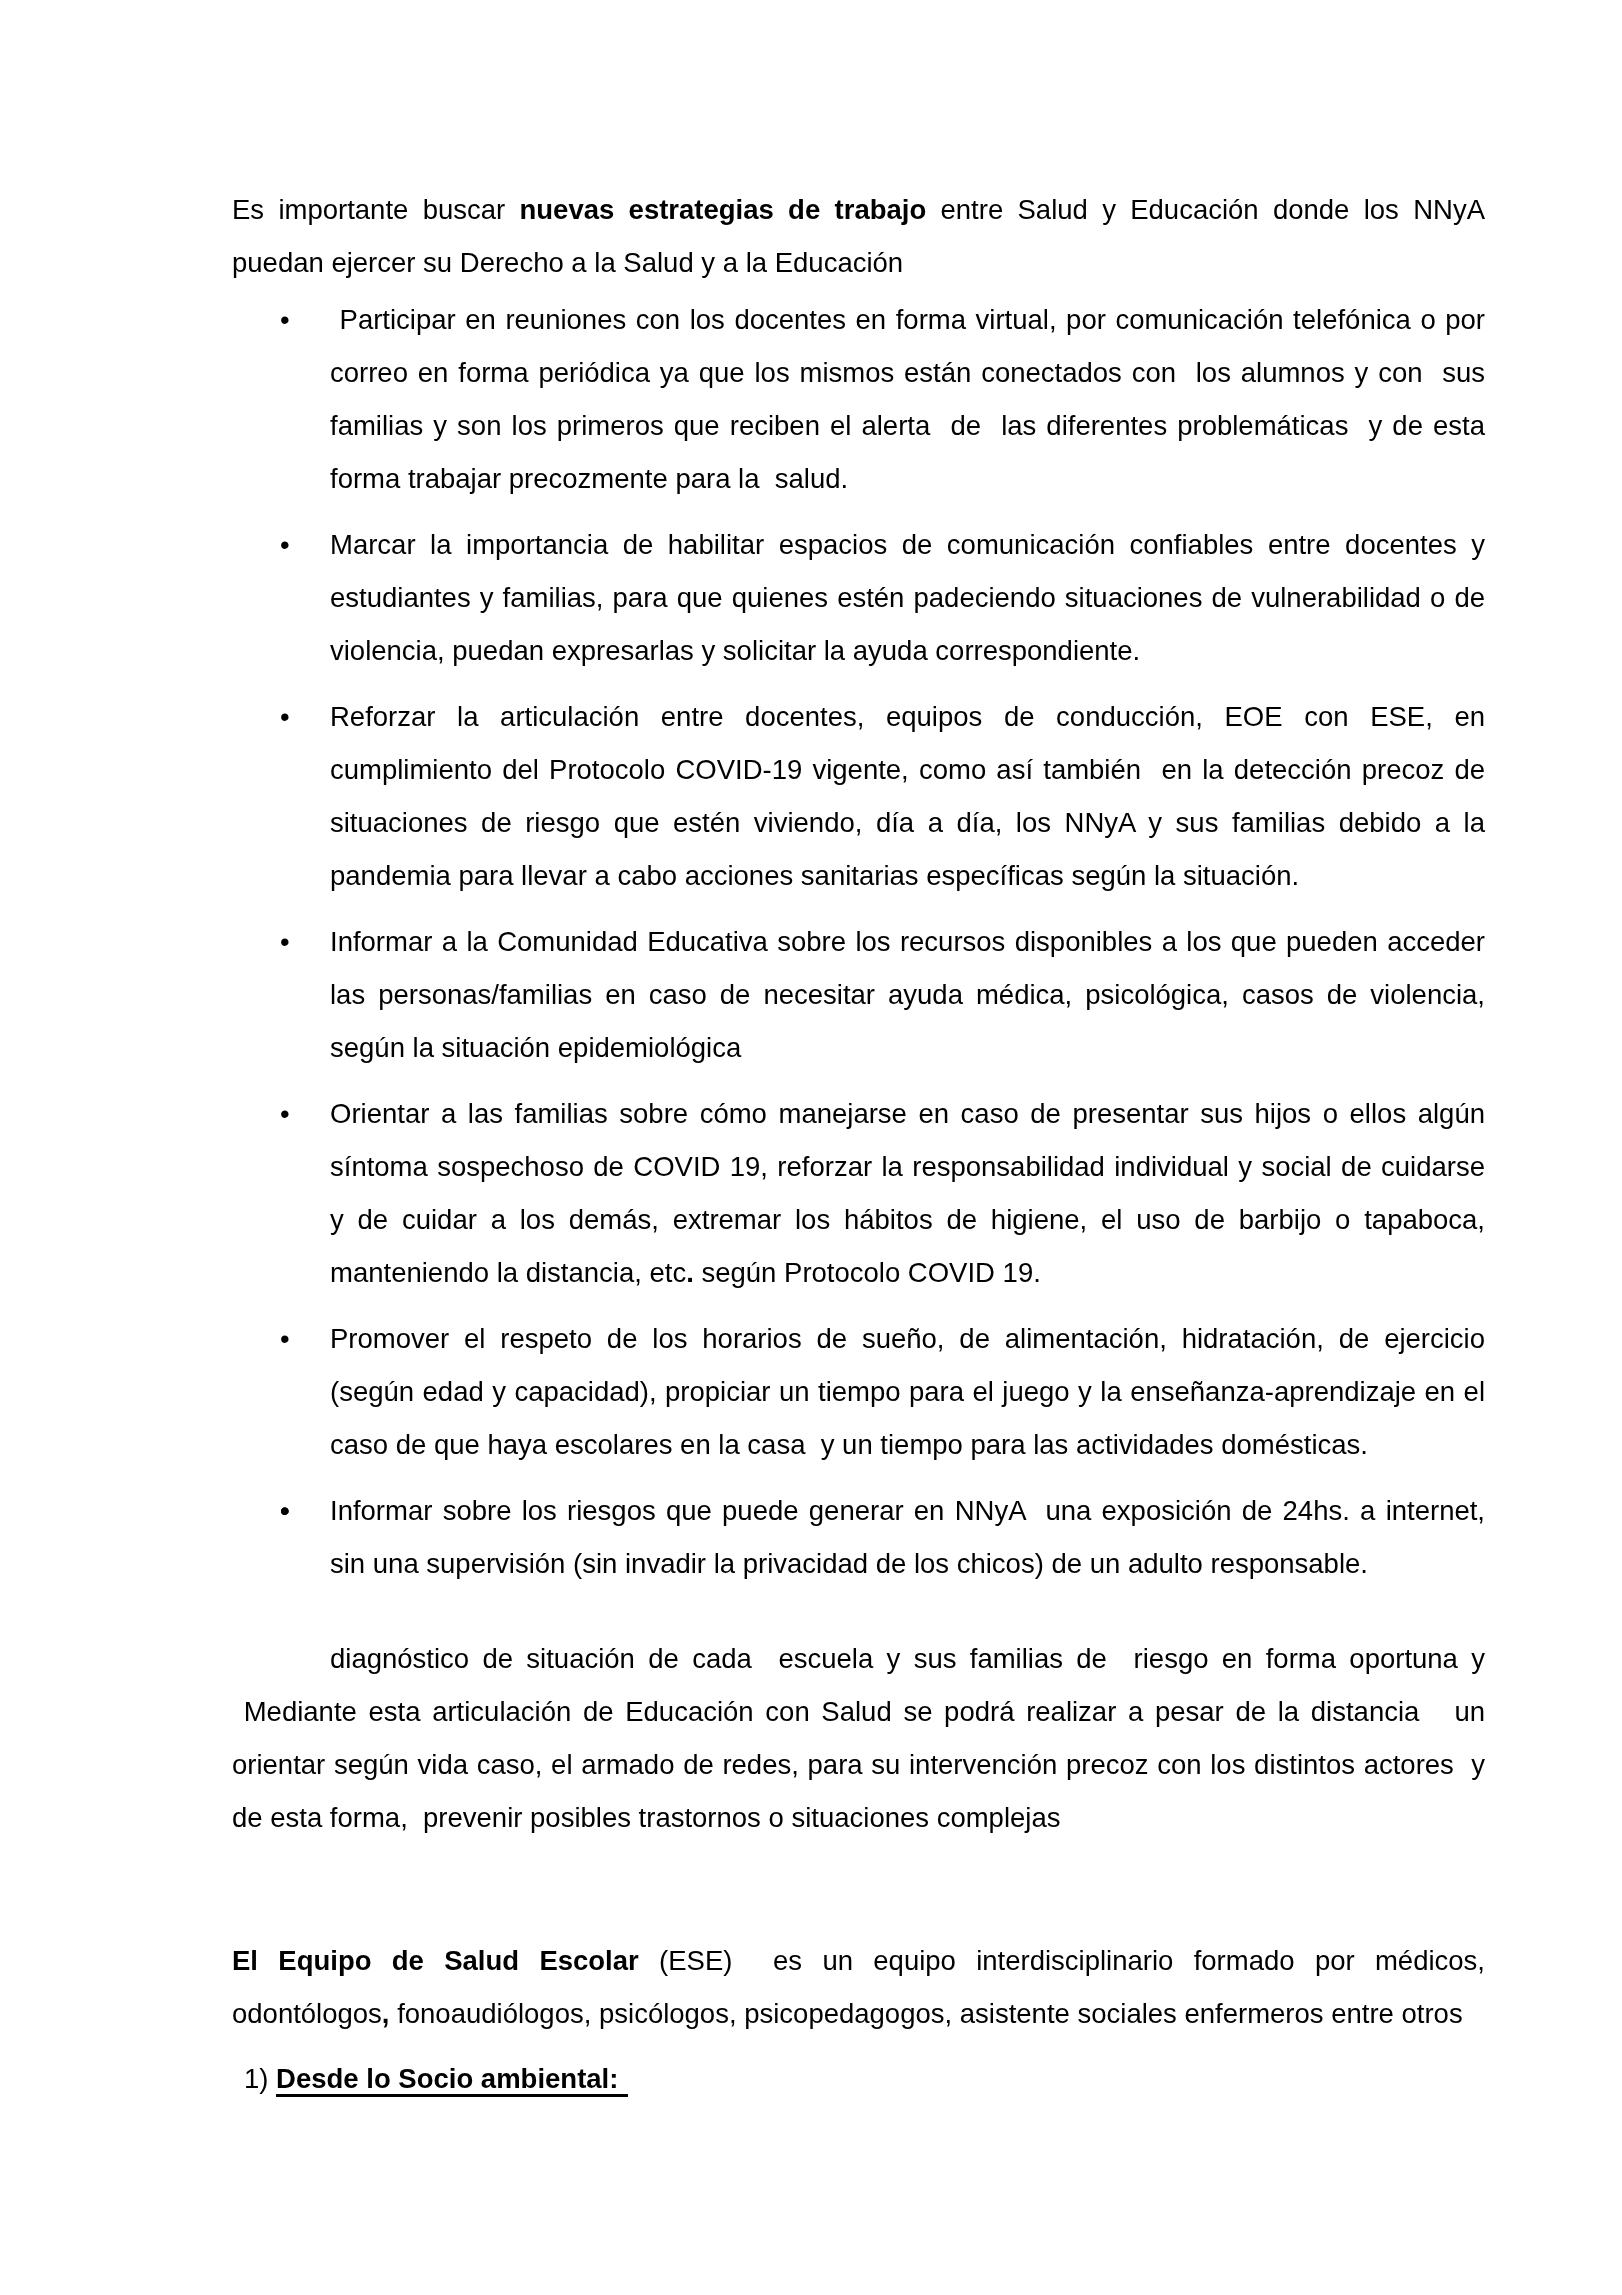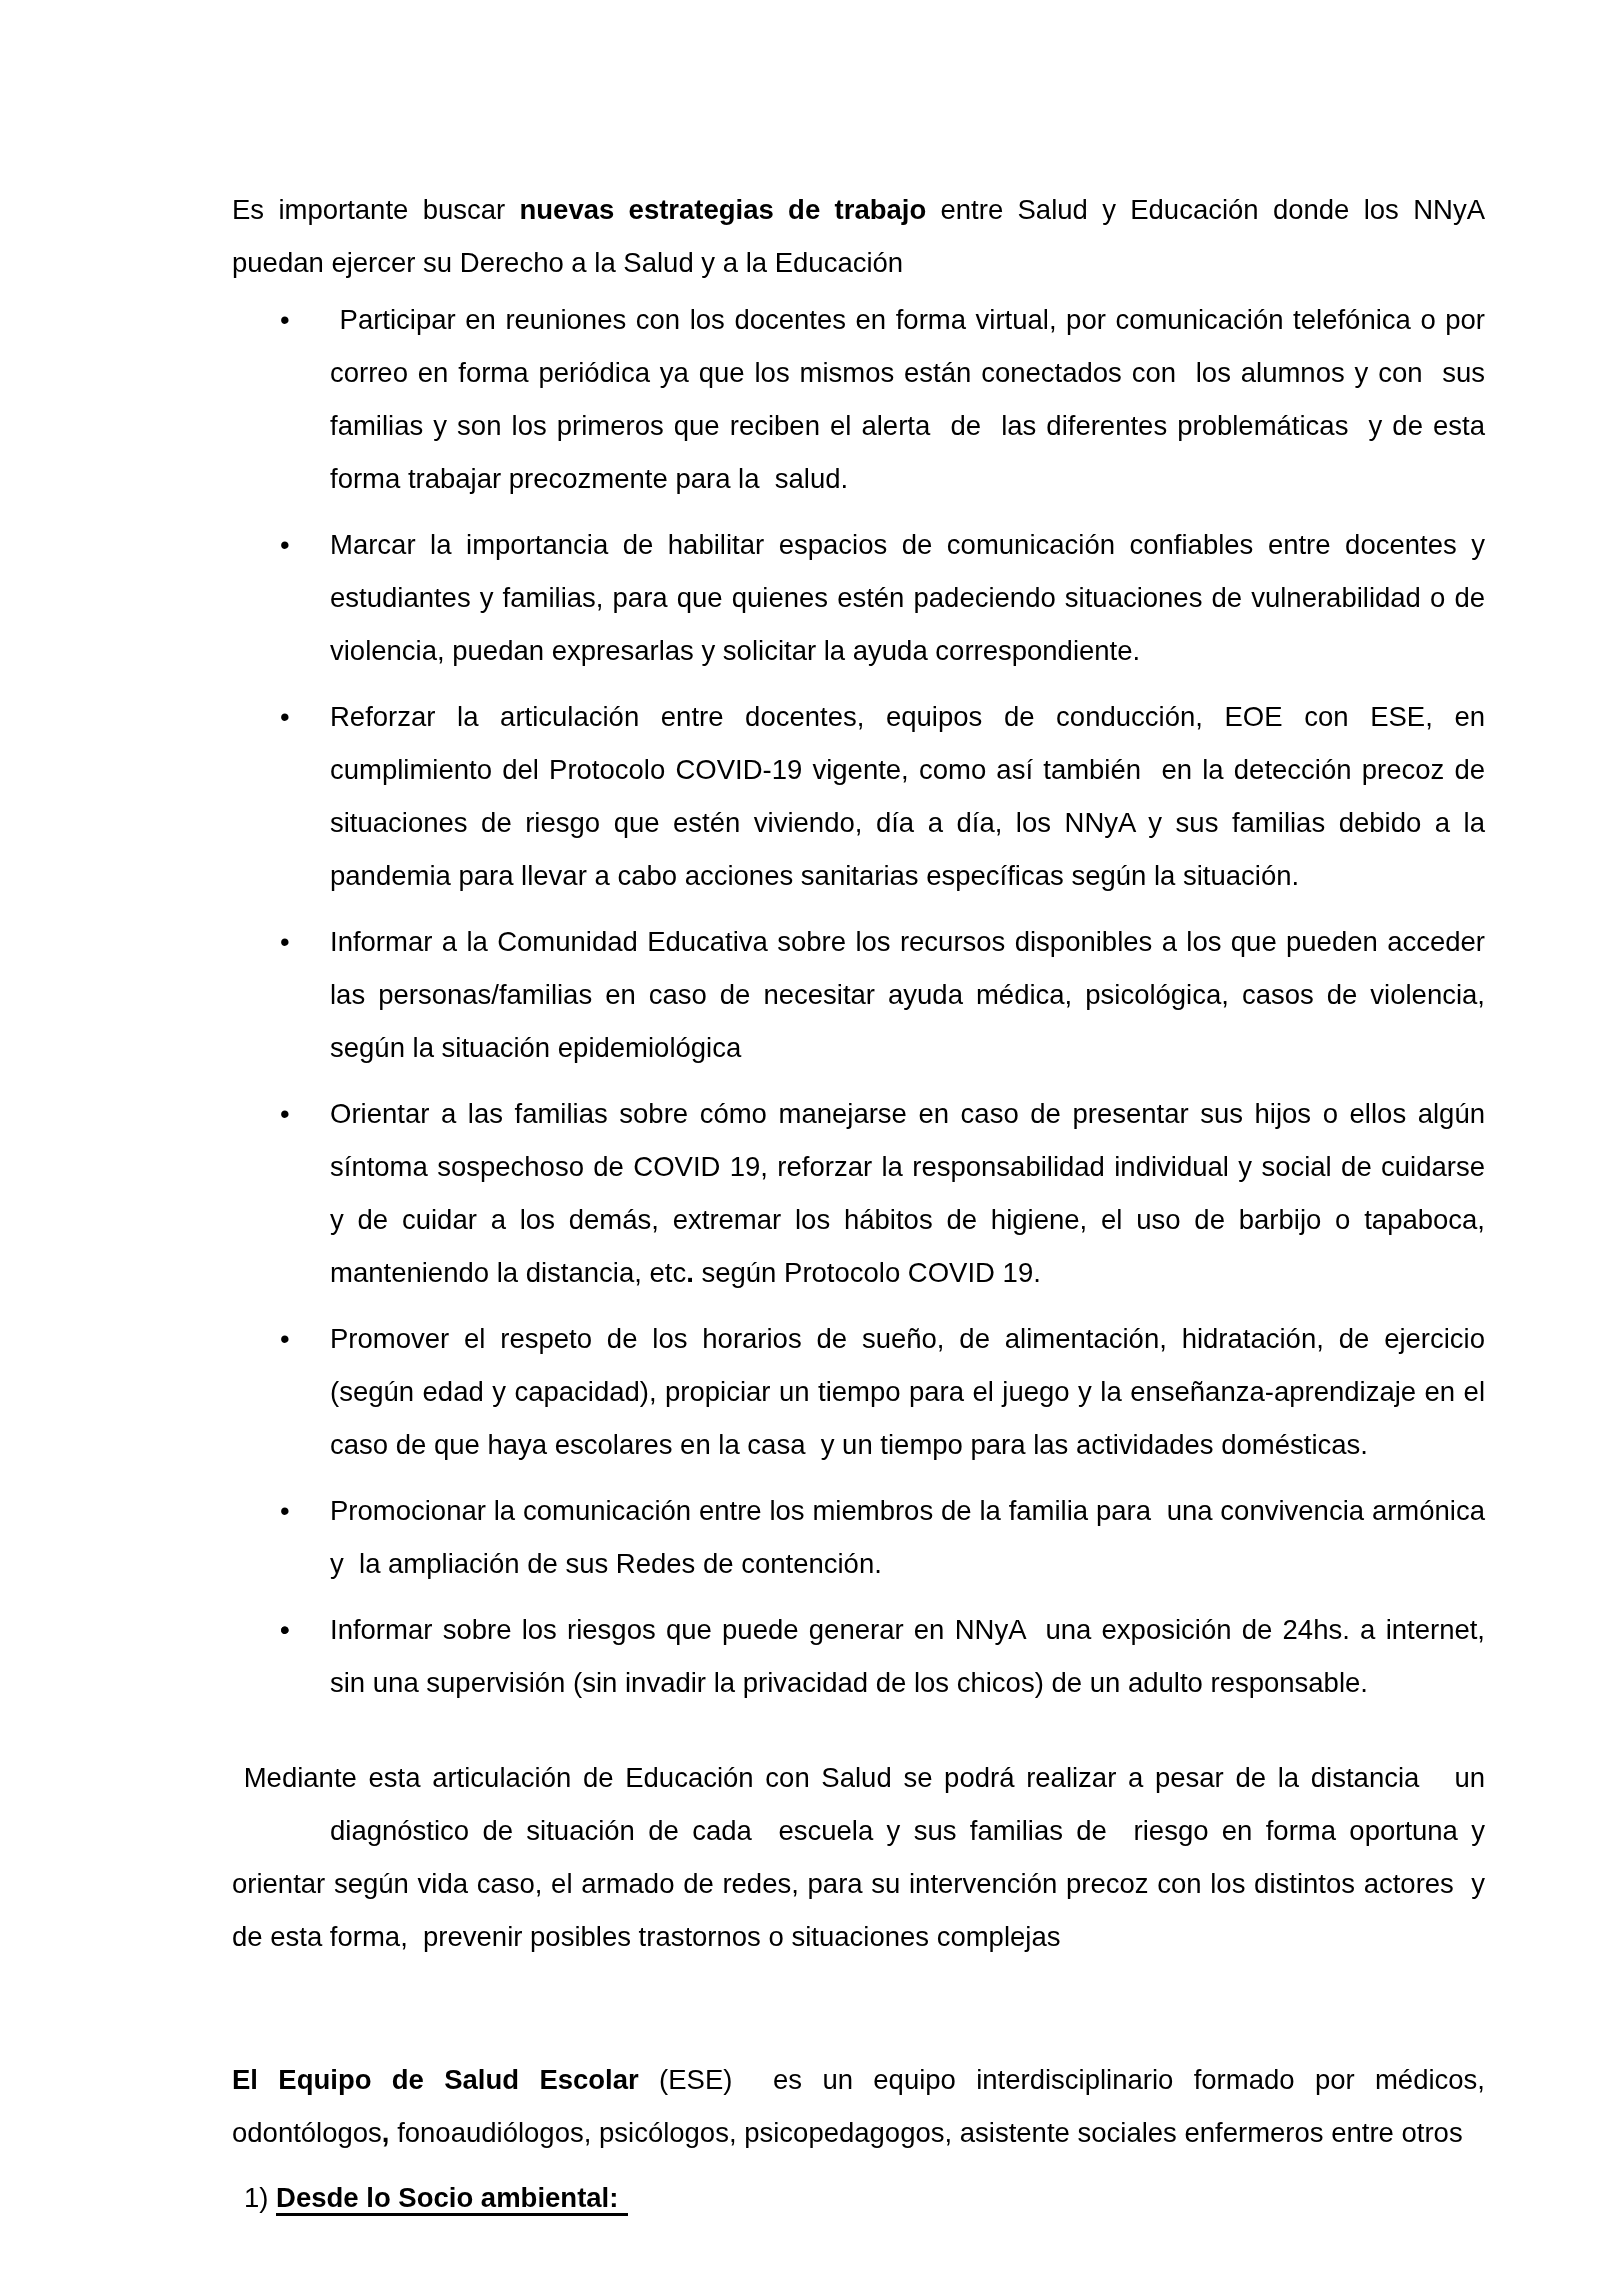--- a/index.html
+++ b/index.html
@@ -71,28 +71,28 @@
 
     <p class="para"><span class="run">Es importante buscar </span><span class="run b">nuevas estrategias de trabajo</span><span class="run"> entre Salud y Educación donde los NNyA puedan ejercer su Derecho a la Salud y a la Educación</span></p>
 
     <ul class="bullet-list">
         <li class="bullet-item"><span class="bullet-marker">•</span><span class="run"> Participar en reuniones con los docentes en forma virtual, por comunicación telefónica o por correo en forma periódica ya que los mismos están conectados con  los alumnos y con  sus familias y son los primeros que reciben el alerta  de  las diferentes problemáticas  y de esta forma trabajar precozmente para la  salud.</span></li>
         <li class="bullet-item"><span class="bullet-marker">•</span><span class="run">Marcar la importancia de habilitar espacios de comunicación confiables entre docentes y estudiantes y familias, para que quienes estén padeciendo situaciones de vulnerabilidad o de violencia, puedan expresarlas y solicitar la ayuda correspondiente.</span></li>
         <li class="bullet-item"><span class="bullet-marker">•</span><span class="run">Reforzar la articulación entre docentes, equipos de conducción, EOE con ESE, en cumplimiento del Protocolo COVID-19 vigente, como así también  en la detección precoz de situaciones de riesgo que estén viviendo, día a día, los NNyA y sus familias debido a la pandemia para llevar a cabo acciones sanitarias específicas según la situación.</span></li>
         <li class="bullet-item"><span class="bullet-marker">•</span><span class="run">Informar a la Comunidad Educativa sobre los recursos disponibles a los que pueden acceder las personas/familias en caso de necesitar ayuda médica, psicológica, casos de violencia, según la situación epidemiológica</span></li>
         <li class="bullet-item"><span class="bullet-marker">•</span><span class="run">Orientar a las familias sobre cómo manejarse en caso de presentar sus hijos o ellos algún síntoma sospechoso de COVID 19, reforzar la responsabilidad individual y social de cuidarse y de cuidar a los demás, extremar los hábitos de higiene, el uso de barbijo o tapaboca, manteniendo la distancia, etc</span><span class="run b">.</span><span class="run"> según Protocolo COVID 19.</span></li>
         <li class="bullet-item"><span class="bullet-marker">•</span><span class="run">Promover el respeto de los horarios de sueño, de alimentación, hidratación, de ejercicio (según edad y capacidad), propiciar un tiempo para el juego y la enseñanza-aprendizaje en el caso de que haya escolares en la casa  y un tiempo para las actividades domésticas.</span></li>
-        <li class="bullet-item"><span class="bullet-marker">•</span><span class="run">Promocionar la comunicación entre los miembros de la familia para  una convivencia armónica y  la ampliación de sus Redes de contención.</span></li>
+        <li class="bullet-item"><span class="bullet-marker">•</span></li>
         <li class="bullet-item"><span class="bullet-marker">•</span></li>
         <li class="bullet-item"><span class="bullet-marker">•</span><span class="run">Informar sobre los riesgos que puede generar en NNyA  una exposición de 24hs. a internet, sin una supervisión (sin invadir la privacidad de los chicos) de un adulto responsable.</span></li>
       </ul>
 
     <div class="line-block">
+        <div class="line justify-full" style="padding-left: 98px;"><span class="run">diagnóstico de situación de cada  escuela y sus familias de  riesgo en forma oportuna y</span></div>
         <div class="line justify-full"><span class="run"> Mediante esta articulación de Educación con Salud se podrá realizar a pesar de la distancia   un</span></div>
-        <div class="line justify-full" style="padding-left: 98px;"><span class="run">diagnóstico de situación de cada  escuela y sus familias de  riesgo en forma oportuna y</span></div>
         <div class="line justify-full"><span class="run">orientar según vida caso, el armado de redes, para su intervención precoz con los distintos actores  y</span></div>
         <div class="line"><span class="run">de esta forma,  prevenir posibles trastornos o situaciones complejas</span></div>
       </div>
 
     <p class="para gap-before"><span class="run b">El Equipo de Salud Escolar</span><span class="run"> (ESE)  es un equipo interdisciplinario formado por médicos, odontólogos</span><span class="run b">,</span><span class="run"> fonoaudiólogos, psicólogos, psicopedagogos, asistente sociales enfermeros entre otros</span></p>
 
     <p class="para heading-line"><span class="run">1) </span><span class="run heading-title">Desde lo Socio ambiental:</span></p>
 
 
   </div>

